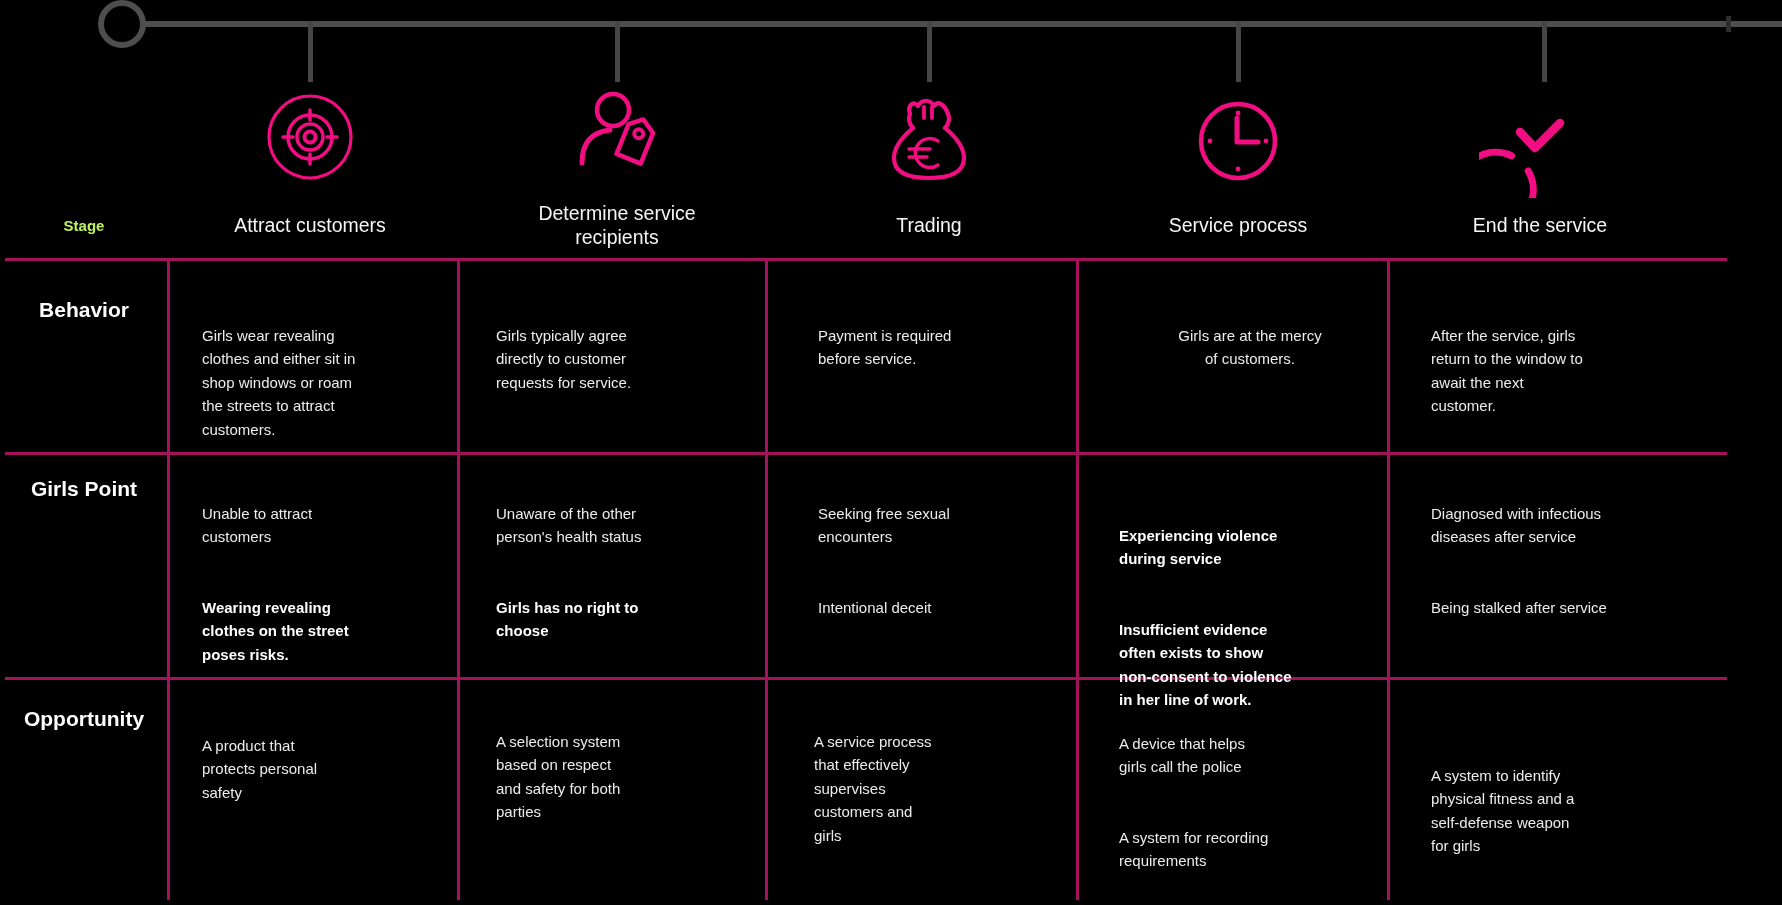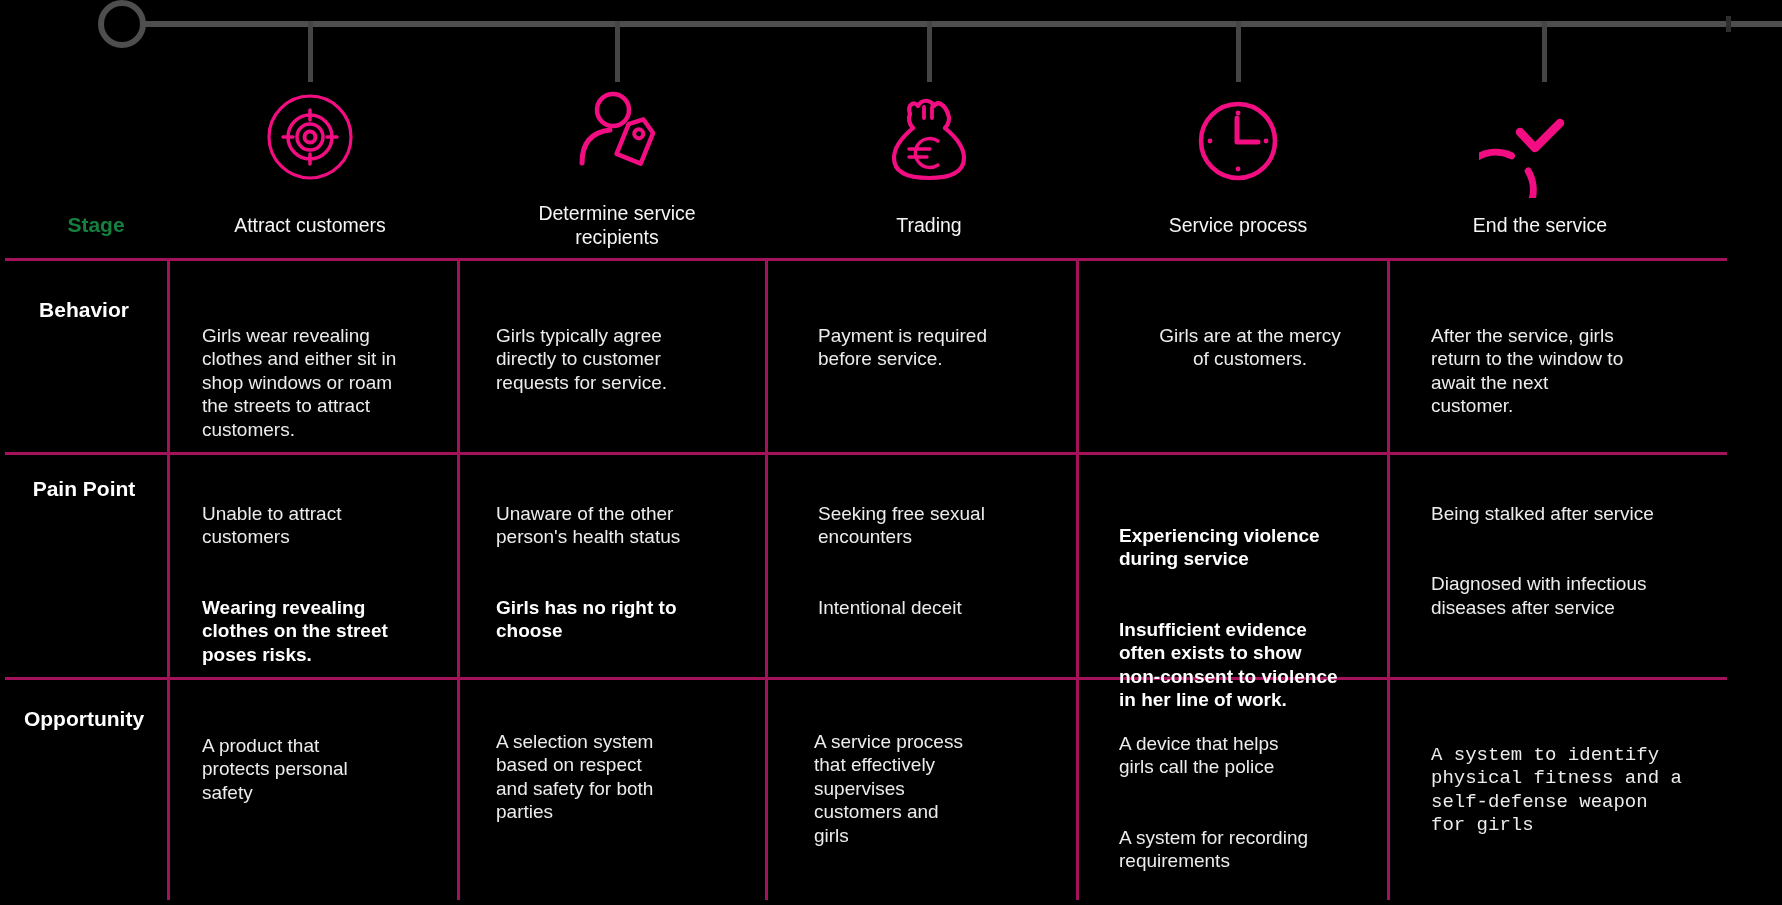--- a/index.html
+++ b/index.html
@@ -26,25 +26,25 @@
     color:#F5F5F5; font-size:19.5px; line-height:24px; text-align:center;
     white-space:pre-line;
   }
   .rowlabel {
     position:absolute; left:0; width:168px; text-align:center;
     color:#FFFFFF; font-weight:bold; font-size:21px; line-height:25px;
   }
   .stage-label {
     position:absolute; left:0; width:168px; top:190px; height:70px;
     display:flex; align-items:center; justify-content:center;
-    color:#15803d; font-weight:bold; font-size:21px;margin-left:12px;
-  }
-
-  
-  .cell { position:absolute; color:#ECECEC; font-size:19px; line-height:23.5px;
+    color:#bef264; font-weight:bold; font-size:15px;
+  }
+
+  
+  .cell { position:absolute; color:#ECECEC; font-size:15px; line-height:23.5px;
           white-space:pre-line; }
   .cell p { margin:0; }
   .cell p + p { margin-top:23.5px; }
   .cell p.b { font-weight:bold; color:#FFFFFF; }
 
   
   svg.icon { position:absolute; top:88px; width:130px; height:110px; }
   svg.icon * { fill:none; stroke:#F30D82; stroke-linecap:round; stroke-linejoin:round; }
   svg.icon .fillDot { fill:#F30D82; stroke:none; }
 </style>
@@ -114,21 +114,21 @@
 <div class="hline" style="left:5px; top:258px; width:1722px;"></div>
 <div class="hline" style="left:5px; top:452px; width:1722px;"></div>
 <div class="hline" style="left:5px; top:677px; width:1722px;"></div>
 <div class="vline" style="left:167px;  top:258px; height:642px;"></div>
 <div class="vline" style="left:457px;  top:258px; height:642px;"></div>
 <div class="vline" style="left:765px;  top:258px; height:642px;"></div>
 <div class="vline" style="left:1076px; top:258px; height:642px;"></div>
 <div class="vline" style="left:1387px; top:258px; height:642px;"></div>
 
 <div class="rowlabel" style="top:297px">Behavior</div>
-<div class="rowlabel" style="top:476px">Pain Point</div>
+<div class="rowlabel" style="top:476px">Girls Point</div>
 <div class="rowlabel" style="top:706px">Opportunity</div>
 
 <div class="cell" style="left:202px;  top:300px; width:250px;">
   <p>Girls wear revealing
 clothes and either sit in
 shop windows or roam
 the streets to attract
 customers.</p>
 </div>
 <div class="cell" style="left:496px;  top:300px; width:260px;">
@@ -171,23 +171,23 @@
 </div>
 <div class="cell" style="left:1119px; top:500px; width:266px;">
   <p class="b">Experiencing violence
 during service</p>
   <p class="b">Insufficient evidence
 often exists to show
 non-consent to violence
 in her line of work.</p>
 </div>
 <div class="cell" style="left:1431px; top:478px; width:292px;">
-  <p>Being stalked after service</p>
   <p>Diagnosed with infectious
 diseases after service</p>
+  <p>Being stalked after service</p>
 </div>
 
 <div class="cell" style="left:202px;  top:710px; width:250px;">
   <p>A product that
 protects personal
 safety</p>
 </div>
 <div class="cell" style="left:496px;  top:706px; width:260px;">
   <p>A selection system
 based on respect
@@ -200,18 +200,18 @@
 supervises
 customers and
 girls</p>
 </div>
 <div class="cell" style="left:1119px; top:708px; width:262px;">
   <p>A device that helps
 girls call the police</p>
   <p>A system for recording
 requirements</p>
 </div>
-<div class="cell" style="left:1431px; top:720px; width:288px;font-family:Liberation Mono, monospace;">
+<div class="cell" style="left:1431px; top:740px; width:288px;">
   <p>A system to identify
 physical fitness and a
 self-defense weapon
 for girls</p>
 </div>
 
 </body></html>

